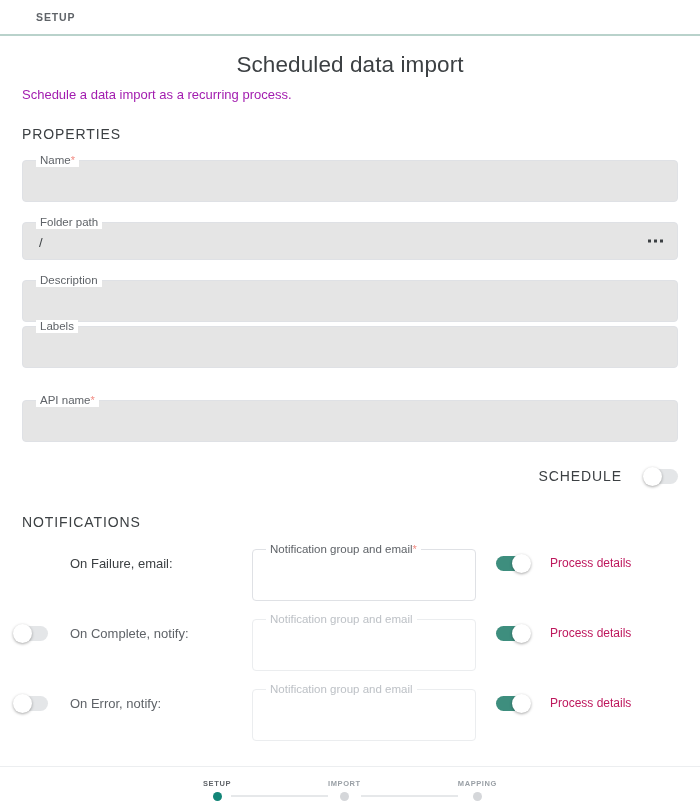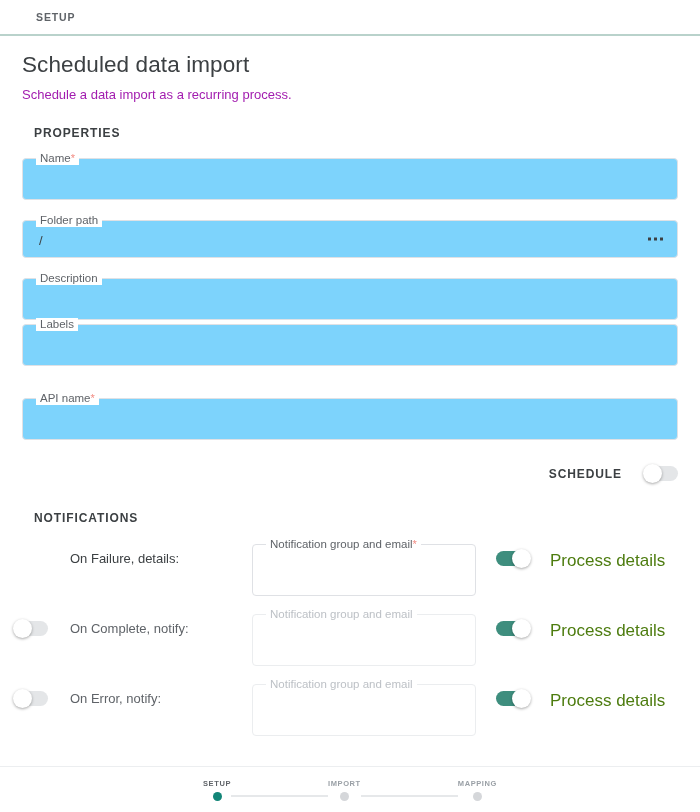--- a/index.html
+++ b/index.html
@@ -35,45 +35,45 @@
   
   .page-head {
     padding: 14px 22px 0 22px;
   }
   .page-title {
     font-size: 22.5px;
     font-weight: normal;
     color: #3c4043;
     letter-spacing: 0.1px;
     line-height: 30px;
+    text-align: center;
   }
   .page-sub {
     font-size: 13px;
     color: #a21caf;
     margin-top: 6px;
     line-height: 18px;
   }
 
   
   .section-head {
-    font-size: 12px;
-    font-weight: bold;
+    font-size: 14px;
+    font-weight: normal;
     letter-spacing: 0.9px;
     color: #3c4043;
     padding: 0 22px;
-    margin-left: 12px;
   }
 
   
   .field {
     position: relative;
     margin: 0 22px;
     border: 1px solid #dfe1e5;
     border-radius: 4px;
-    background: #7dd3fc;
+    background: #e5e5e5;
   }
 
   .field-label {
     position: absolute;
     top: -7px;
     left: 13px;
     background: #ffffff;
     padding: 0 4px;
     font-size: 11.5px;
     color: #5f6368;
@@ -163,22 +163,22 @@
   .notif-field.disabled { border-color: #ebedef; }
 
   .notif-right-toggle {
     width: 74px;
     flex: none;
     padding-top: 10px;
     display: flex;
     justify-content: center;
   }
   .notif-detail {
-    font-size: 17px;
-    color: #4d7c0f;
+    font-size: 12px;
+    color: #be185d;
     padding-top: 10px;
   }
 
   
   .stepper-wrap {
     position: absolute;
     left: 0;
     right: 0;
     bottom: 0;
     height: 46px;
@@ -282,21 +282,21 @@
     <span class="knob"></span>
   </div>
 </div>
 
 <div class="section-head" style="margin-top:30px">NOTIFICATIONS</div>
 
 <div style="margin-top:16px">
 
   <div class="notif-row">
     <div class="notif-toggle-cell"></div>
-    <div class="notif-label">On Failure, details:</div>
+    <div class="notif-label">On Failure, email:</div>
     <div class="notif-field">
       <span class="field-label">
         <span>Notification group and email</span><span class="req">*</span>
       </span>
       <div class="field-value"></div>
     </div>
     <div class="notif-right-toggle">
       <div class="toggle on">
         <span class="knob"></span>
       </div>

